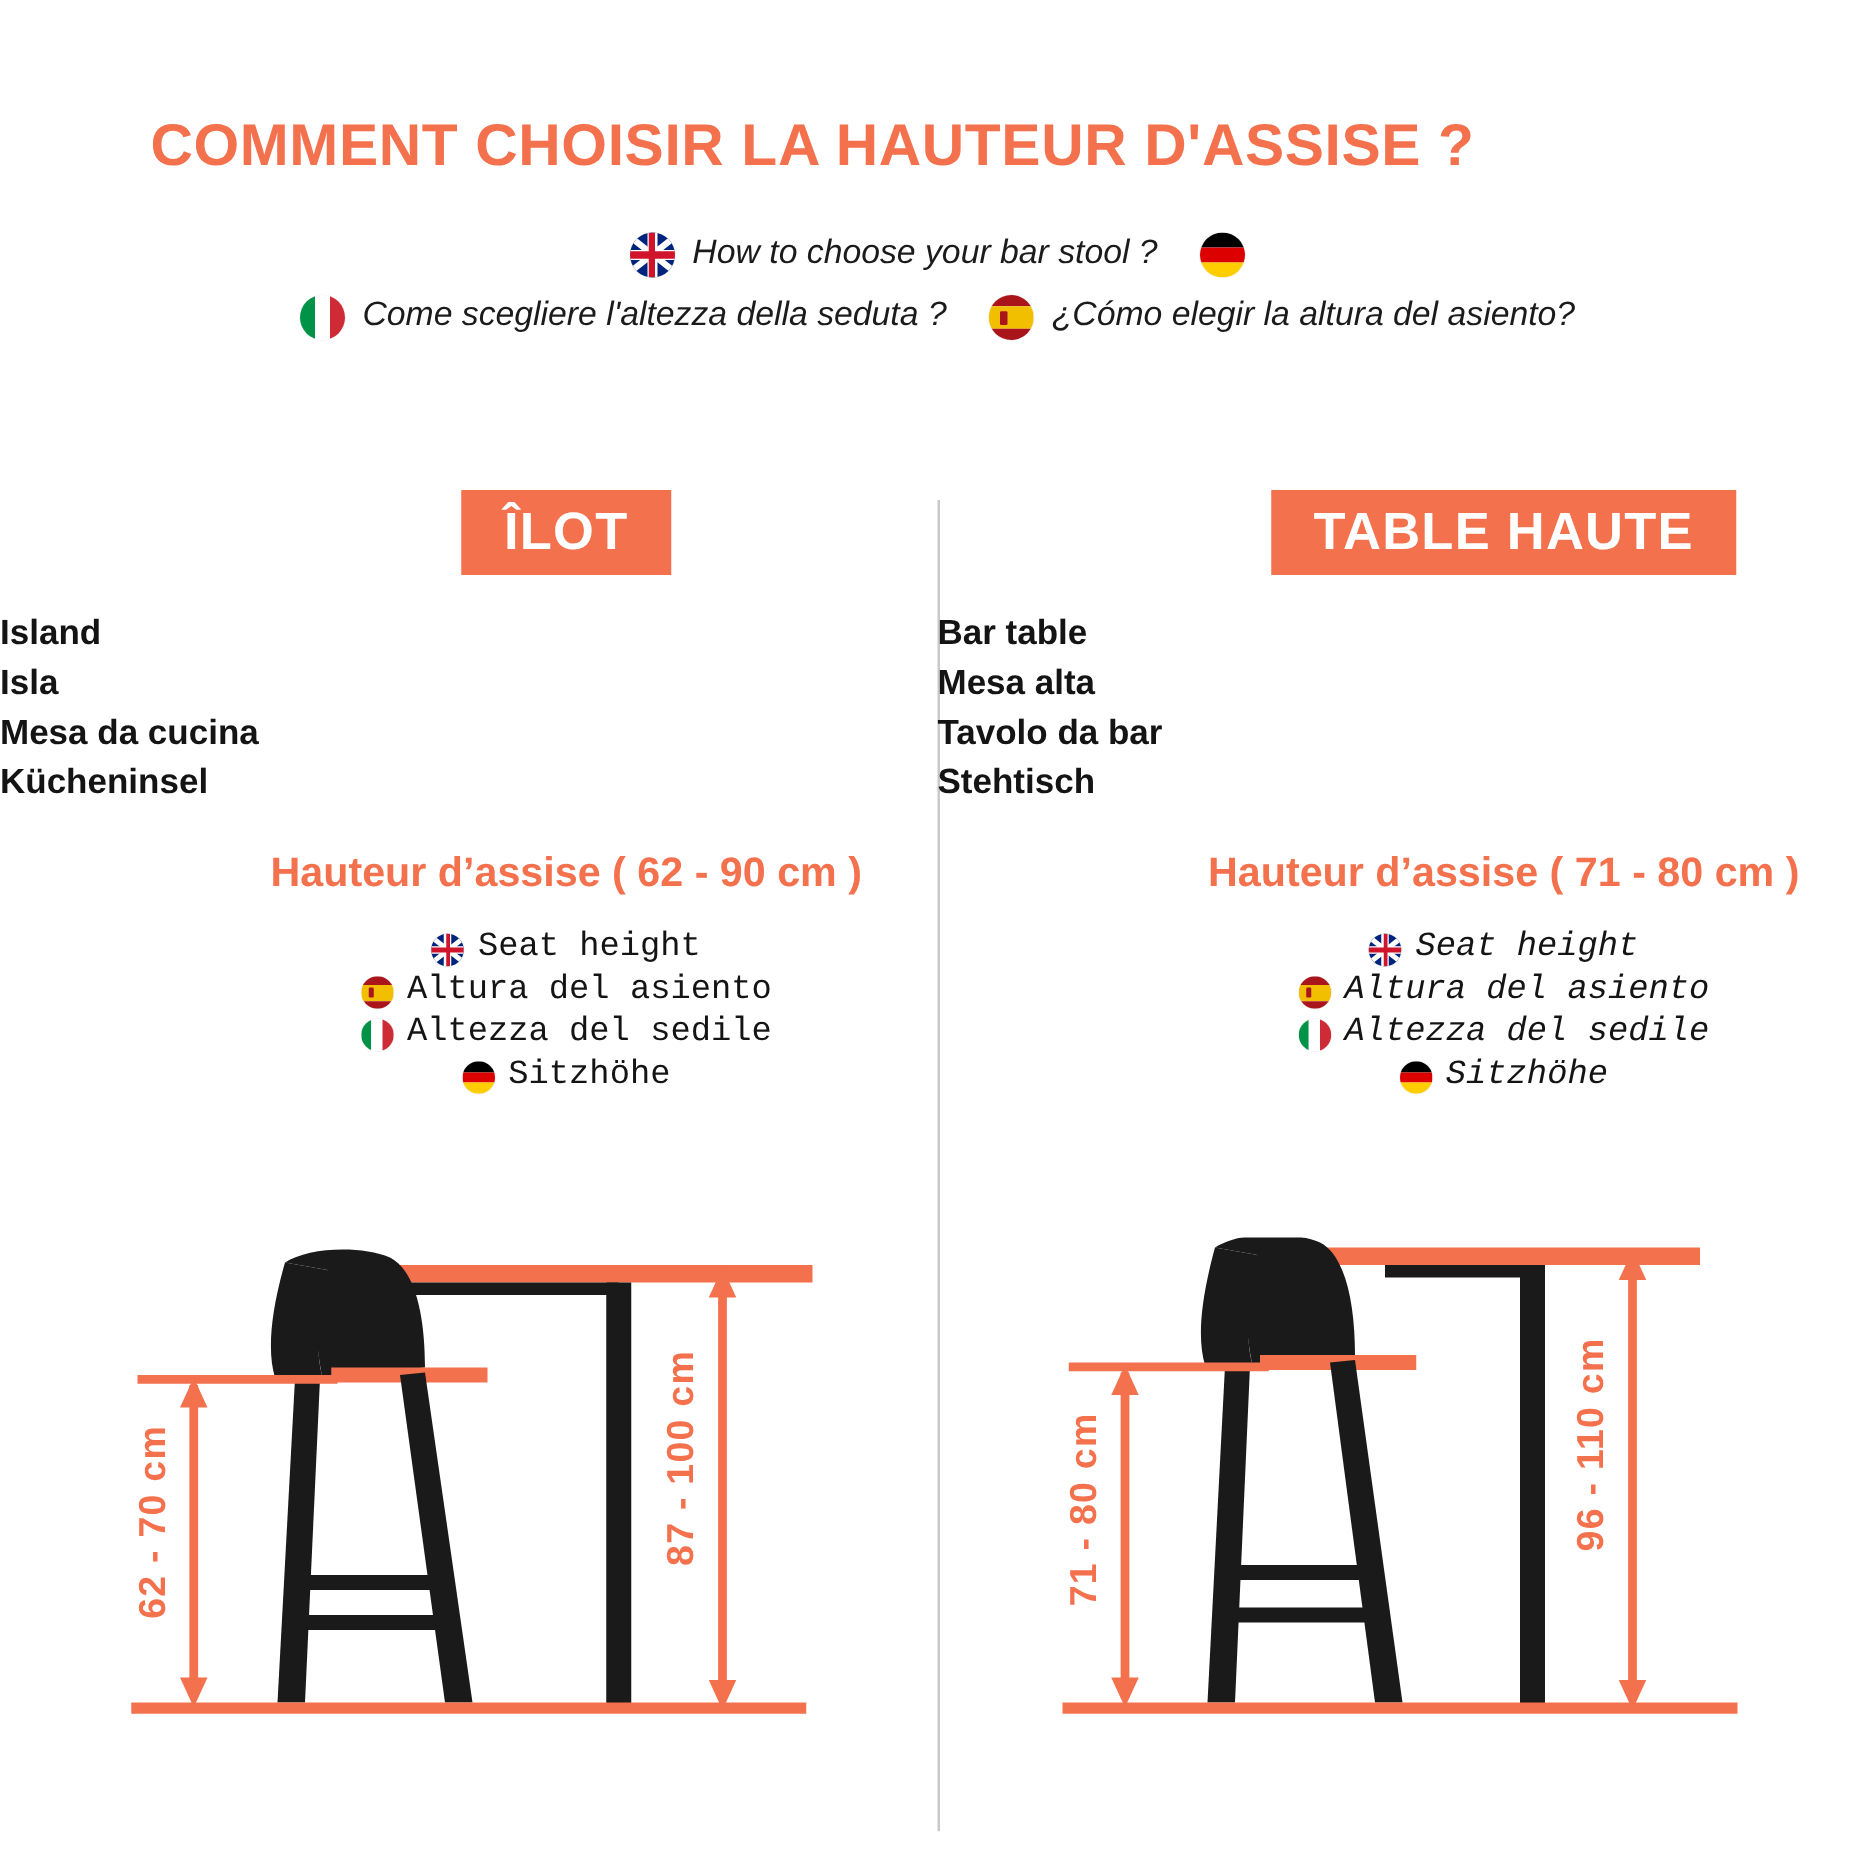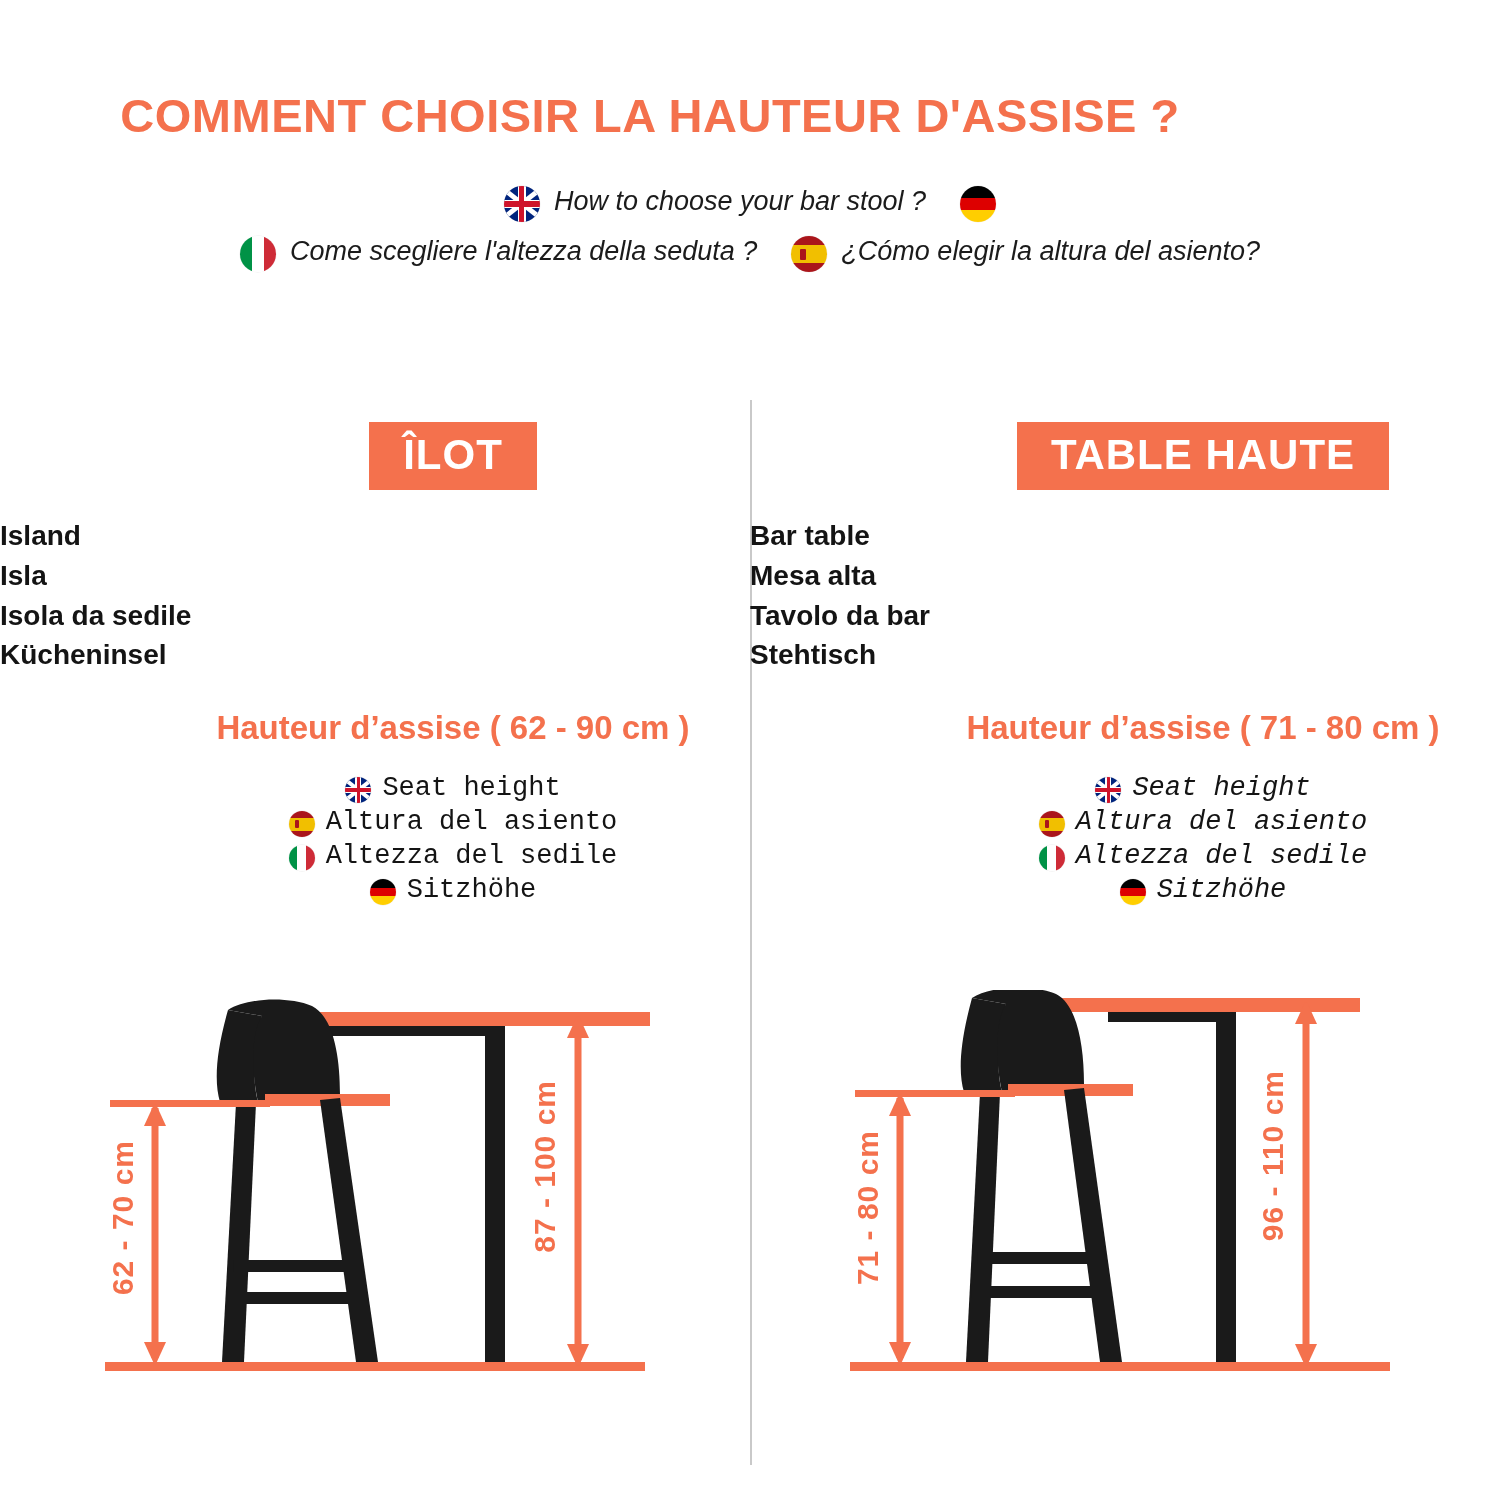--- a/index.html
+++ b/index.html
@@ -115,21 +115,21 @@
     left: 750px;
     top: 400px;
     width: 2px;
     height: 1065px;
     background: #c9c9c9;
   }
 
   
   .col {
     position: absolute;
-    top: 422px;
+    top: 392px;
     width: 906px;
   }
   .col.left { left: 0; }
   .col.right { left: 750px; }
 
   .badge {
     margin: 0 auto;
     background: #f4714d;
     color: #ffffff;
     font-size: 42px;
@@ -248,21 +248,21 @@
     </div>
   </div>
 
   <div class="divider"></div>
 
   <div class="col left">
     <div class="badge">ÎLOT</div>
     <div class="names">
       <div>Island</div>
       <div>Isla</div>
-      <div>Isola da sedile</div>
+      <div>Mesa da cucina</div>
       <div>Kücheninsel</div>
     </div>
     <div class="seat-height">Hauteur d’assise ( 62 - 90 cm )</div>
     <div class="legend">
       <div class="legend-row">
         <span class="flag sz26 flag-uk">
           <span class="u1"></span>
             <span class="u2"></span>
           <span class="d1"></span>
             <span class="d2"></span>

